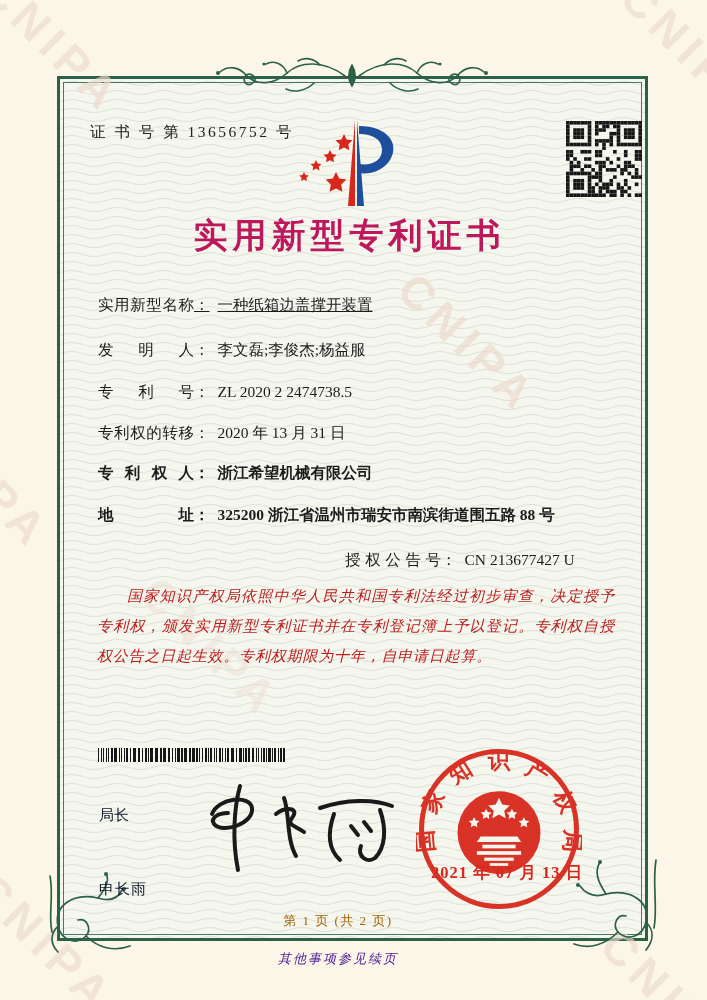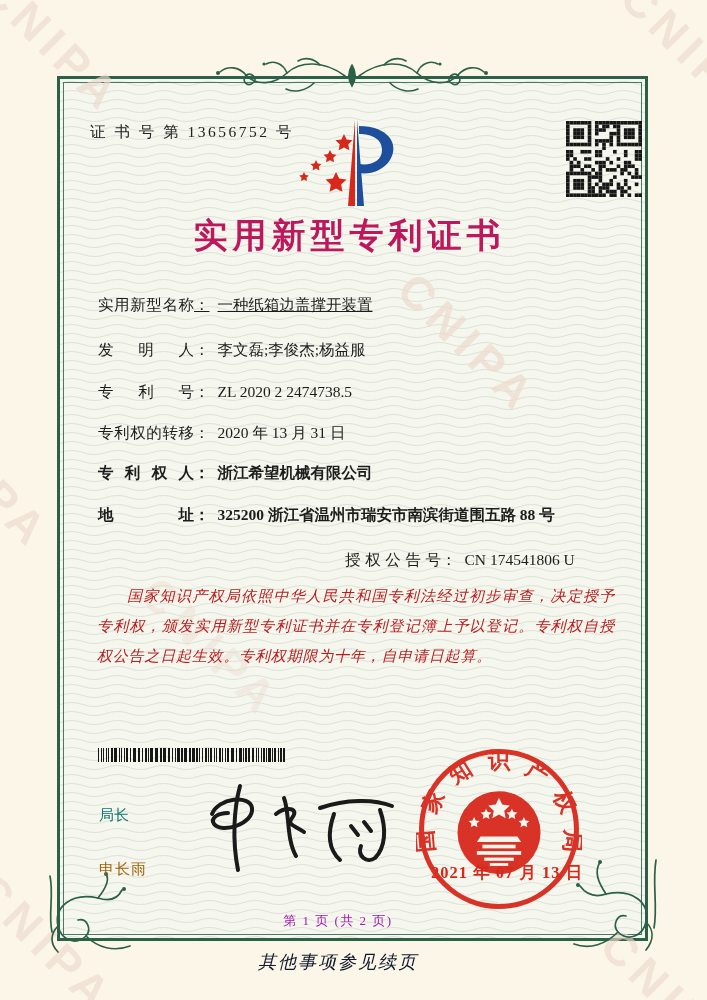--- a/index.html
+++ b/index.html
@@ -37,30 +37,30 @@
   }
   .frow{position:absolute;left:98px;font-size:15.5px;white-space:nowrap;color:#1c1c1c;}
   .flabel{display:inline-block;width:96px;text-align:justify;text-align-last:justify;-moz-text-align-last:justify;}
   .fvalue{margin-left:8px;}
   .paras{position:absolute;left:97px;top:581px;width:518px;}
   .paras p{
     margin:0;text-indent:2em;font-size:15px;line-height:30px;
     letter-spacing:.8px;font-style:italic;color:#b91c1c;text-align:justify;
   }
   .barcode{position:absolute;left:98px;top:748px;}
-  .director-title{position:absolute;left:99px;top:806px;font-family:Liberation Mono, monospace;font-size:15px;color:#0f766e;}
-  .director-name{position:absolute;left:99px;top:860px;font-family:"Liberation Sans",sans-serif;font-size:15px;color:#a16207;letter-spacing:1px;}
+  .director-title{position:absolute;left:99px;top:806px;font-family:Liberation Mono, monospace;font-size:15px;color:#0f172a;}
+  .director-name{position:absolute;left:99px;top:880px;font-family:"Liberation Sans",sans-serif;font-size:15px;color:#0f172a;letter-spacing:1px;}
   .signature{position:absolute;left:188px;top:780px;}
   .seal{position:absolute;left:416px;top:746px;opacity:.95;}
   .seal-date{
     position:absolute;left:431px;top:862px;z-index:5;
     font-size:16.5px;font-weight:bold;letter-spacing:1px;color:#d8281c;white-space:nowrap;
   }
-  .page-info{position:absolute;left:57px;top:912px;width:562px;text-align:center;font-size:13px;letter-spacing:1.5px;color:#a21caf;}
-  .cont-note{position:absolute;left:57px;top:950px;width:562px;text-align:center;font-size:18px;font-style:italic;letter-spacing:2px;color:#0f172a;}
+  .page-info{position:absolute;left:57px;top:912px;width:562px;text-align:center;font-size:13px;letter-spacing:1.5px;color:#a16207;}
+  .cont-note{position:absolute;left:57px;top:950px;width:562px;text-align:center;font-size:13px;font-style:italic;letter-spacing:2px;color:#4c1d95;}
 </style>
 </head>
 <body>
 
 <div class="frame">
   <svg class="wave-bg" xmlns="http://www.w3.org/2000/svg">
     <defs>
       <pattern id="wav" width="46" height="9" patternUnits="userSpaceOnUse">
         <path d="M0 4.5 Q11.5 0.5 23 4.5 T46 4.5" fill="none" stroke="#c8d5c3" stroke-width="0.9" opacity="0.65"></path>
       </pattern>
@@ -383,21 +383,21 @@
   <div class="frow" style="top:423px;">
     <span class="flabel">专利权的转移</span><span>：</span><span class="fvalue">2020 年 13 月 31 日</span>
   </div>
   <div class="frow" style="top:463px;font-weight:bold;">
     <span class="flabel">专利权人</span><span>：</span><span class="fvalue">浙江希望机械有限公司</span>
   </div>
   <div class="frow" style="top:505px;font-weight:bold;">
     <span class="flabel">地址</span><span>：</span><span class="fvalue">325200  浙江省温州市瑞安市南滨街道围五路 88 号</span>
   </div>
   <div class="frow" style="left:345px;top:550px;">
-    <span class="flabel">授权公告号</span><span>：</span><span class="fvalue">CN 174541806 U</span>
+    <span class="flabel">授权公告号</span><span>：</span><span class="fvalue">CN 213677427 U</span>
   </div>
 
   <div class="paras">
     <p>国家知识产权局依照中华人民共和国专利法经过初步审查，决定授予专利权，颁发实用新型专利证书并在专利登记簿上予以登记。专利权自授权公告之日起生效。专利权期限为十年，自申请日起算。</p>
   </div>
 
   <svg id="bar-svg" class="barcode" width="191" height="14" viewBox="0 0 191 14" xmlns="http://www.w3.org/2000/svg">
       <g fill="#161616">
         <rect x="0" y="0" width="1" height="14"></rect>
         <rect x="3" y="0" width="1" height="14"></rect>

